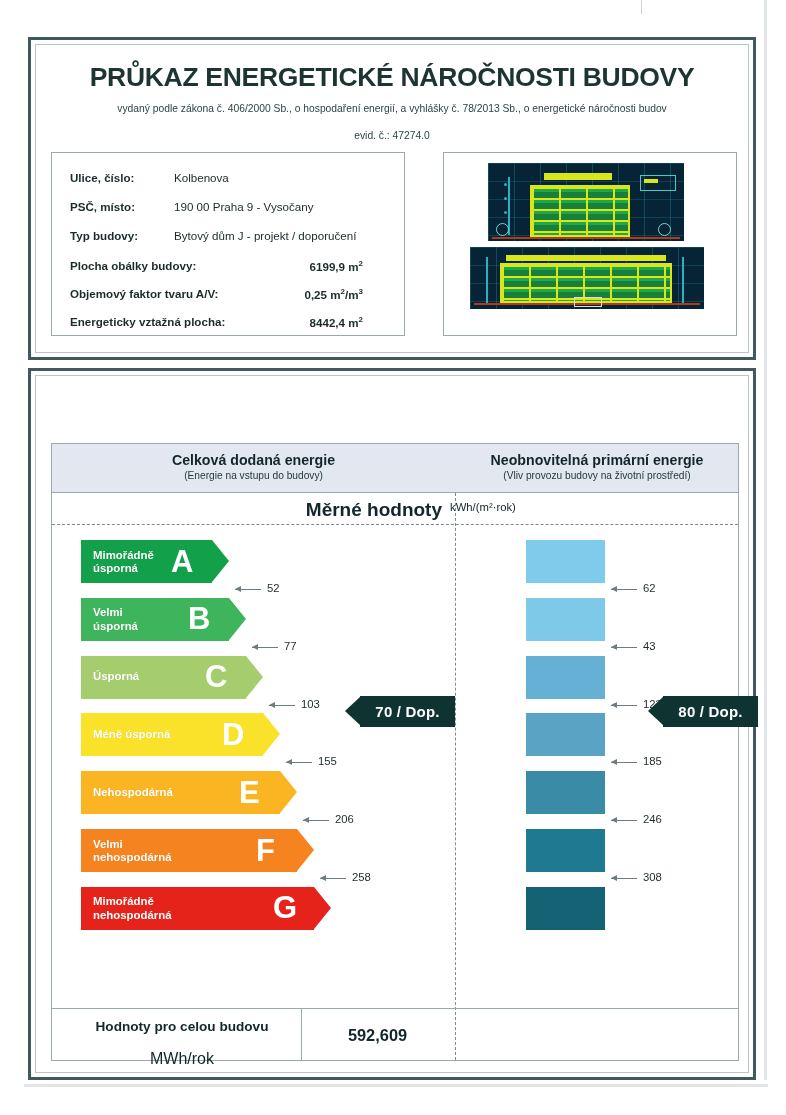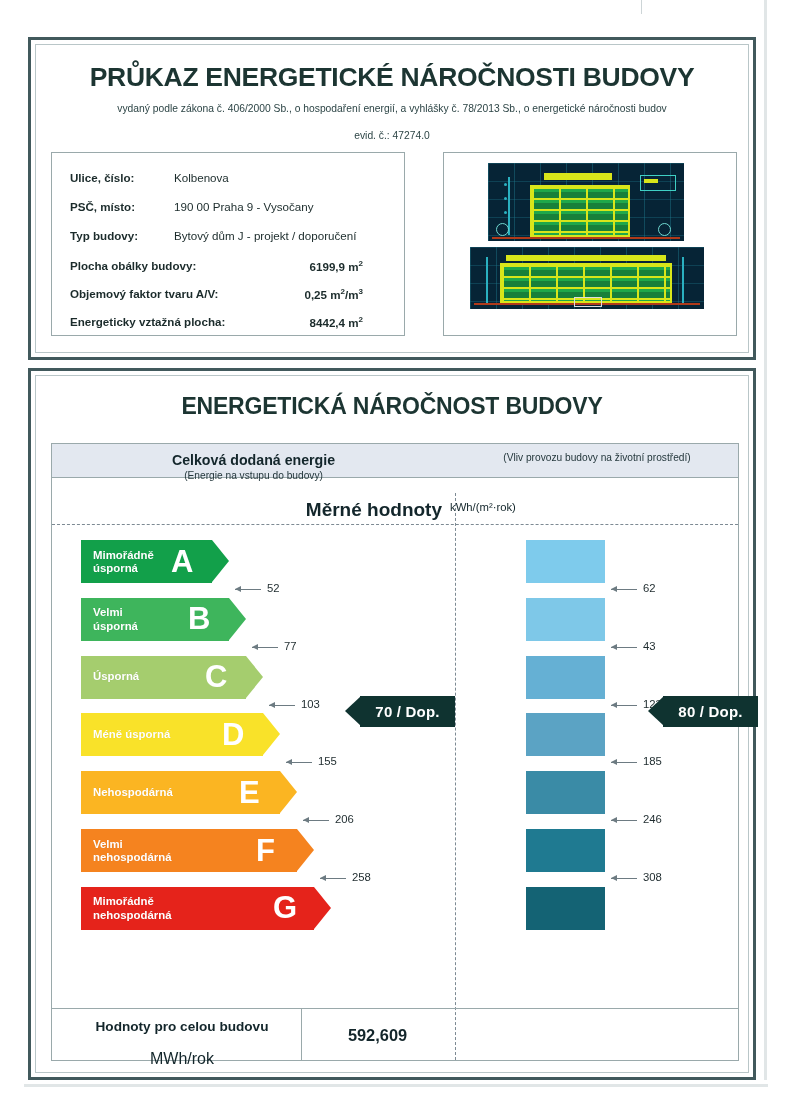--- a/index.html
+++ b/index.html
@@ -230,21 +230,21 @@
     width: 688px;
     height: 618px;
     border: 1px solid #9aa9ab;
     box-sizing: border-box;
   }
 
   #col-header {
     position: absolute;
     left: 0; top: 0;
     width: 100%;
-    height: 34px;
+    height: 49px;
     background: #e3e8f0;
     border-bottom: 1px solid #9aa9ab;
     box-sizing: border-box;
   }
   .col-head {
     position: absolute;
     top: 7px;
     text-align: center;
   }
   #col-head-left { left: 0; width: 403px; }
@@ -558,30 +558,30 @@
         <div class="cad-side" style="left:16px; top:10px; height:46px;"></div>
         <div class="cad-side" style="left:212px; top:10px; height:46px;"></div>
         <div class="cad-box" style="left:104px; top:50px; width:26px; height:8px; border-color:#dcdcdc;"></div>
       </div>
     </div>
   </div>
 
   <div class="panel" id="panel-bottom">
     <div class="panel-inner"></div>
 
-    <div class="section-title">ENERGETICKÁ NÁROČNOST BUDOVY</div>
 
     <div id="scale-frame">
 
       <div id="col-header">
         <div class="col-head" id="col-head-left">
           <div class="col-head-main">Celková dodaná energie</div>
           <div class="col-head-sub">(Energie na vstupu do budovy)</div>
         </div>
         <div class="col-head" id="col-head-right">
+          <div class="col-head-main">Neobnovitelná primární energie</div>
           <div class="col-head-sub">(Vliv provozu budovy na životní prostředí)</div>
         </div>
       </div>
 
       <div id="unit-row">
         <div id="unit-label">Měrné hodnoty</div>
         <div id="unit-value">kWh/(m²·rok)</div>
       </div>
 
       <div id="divider-h"></div>

